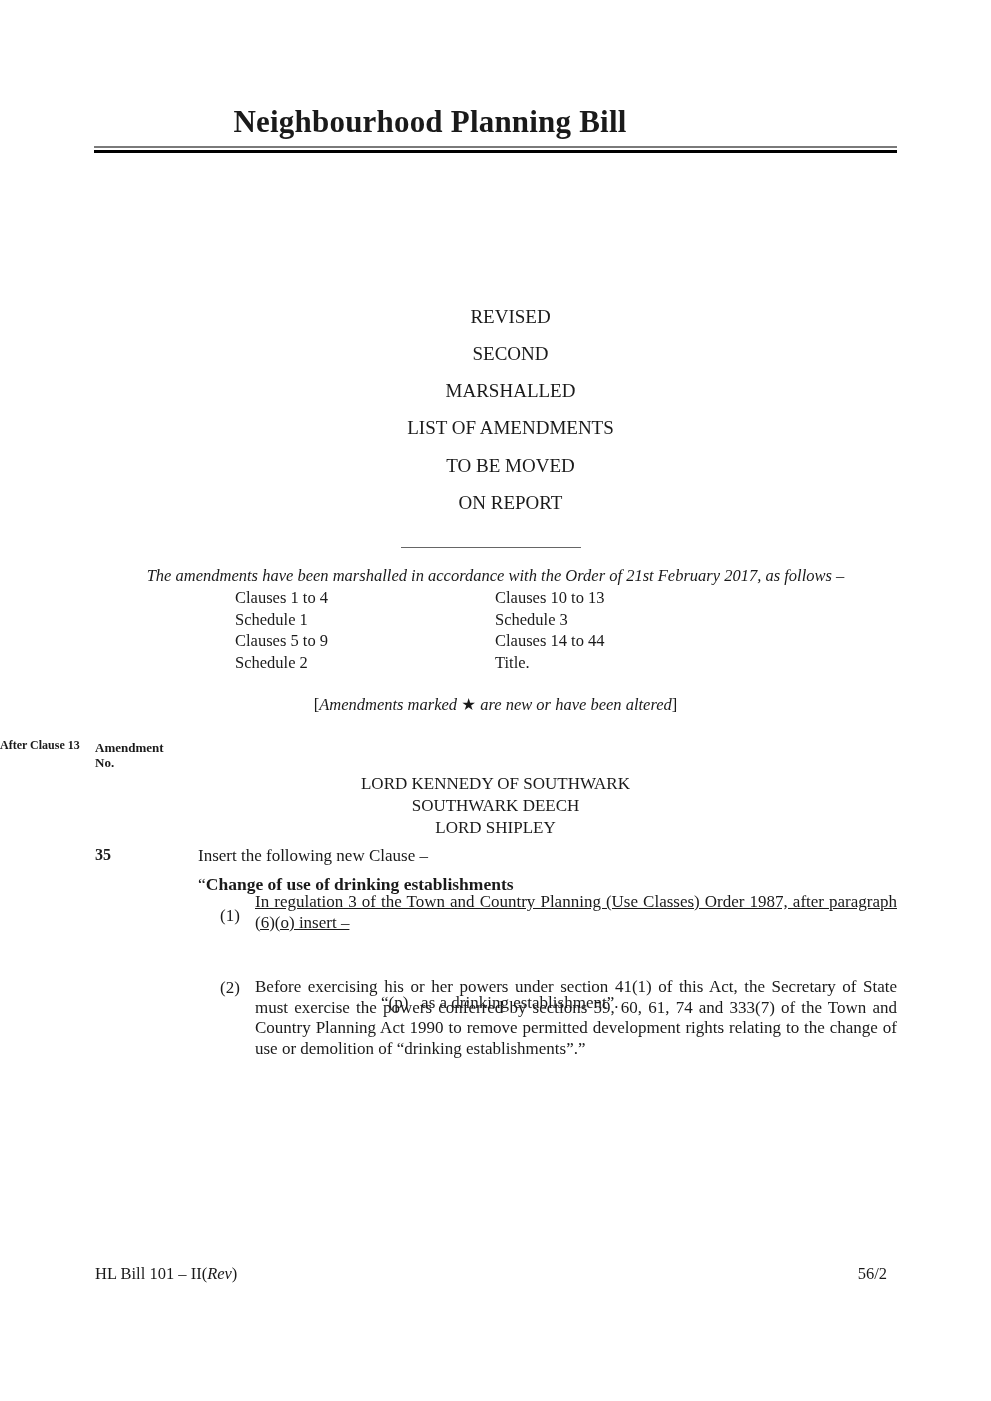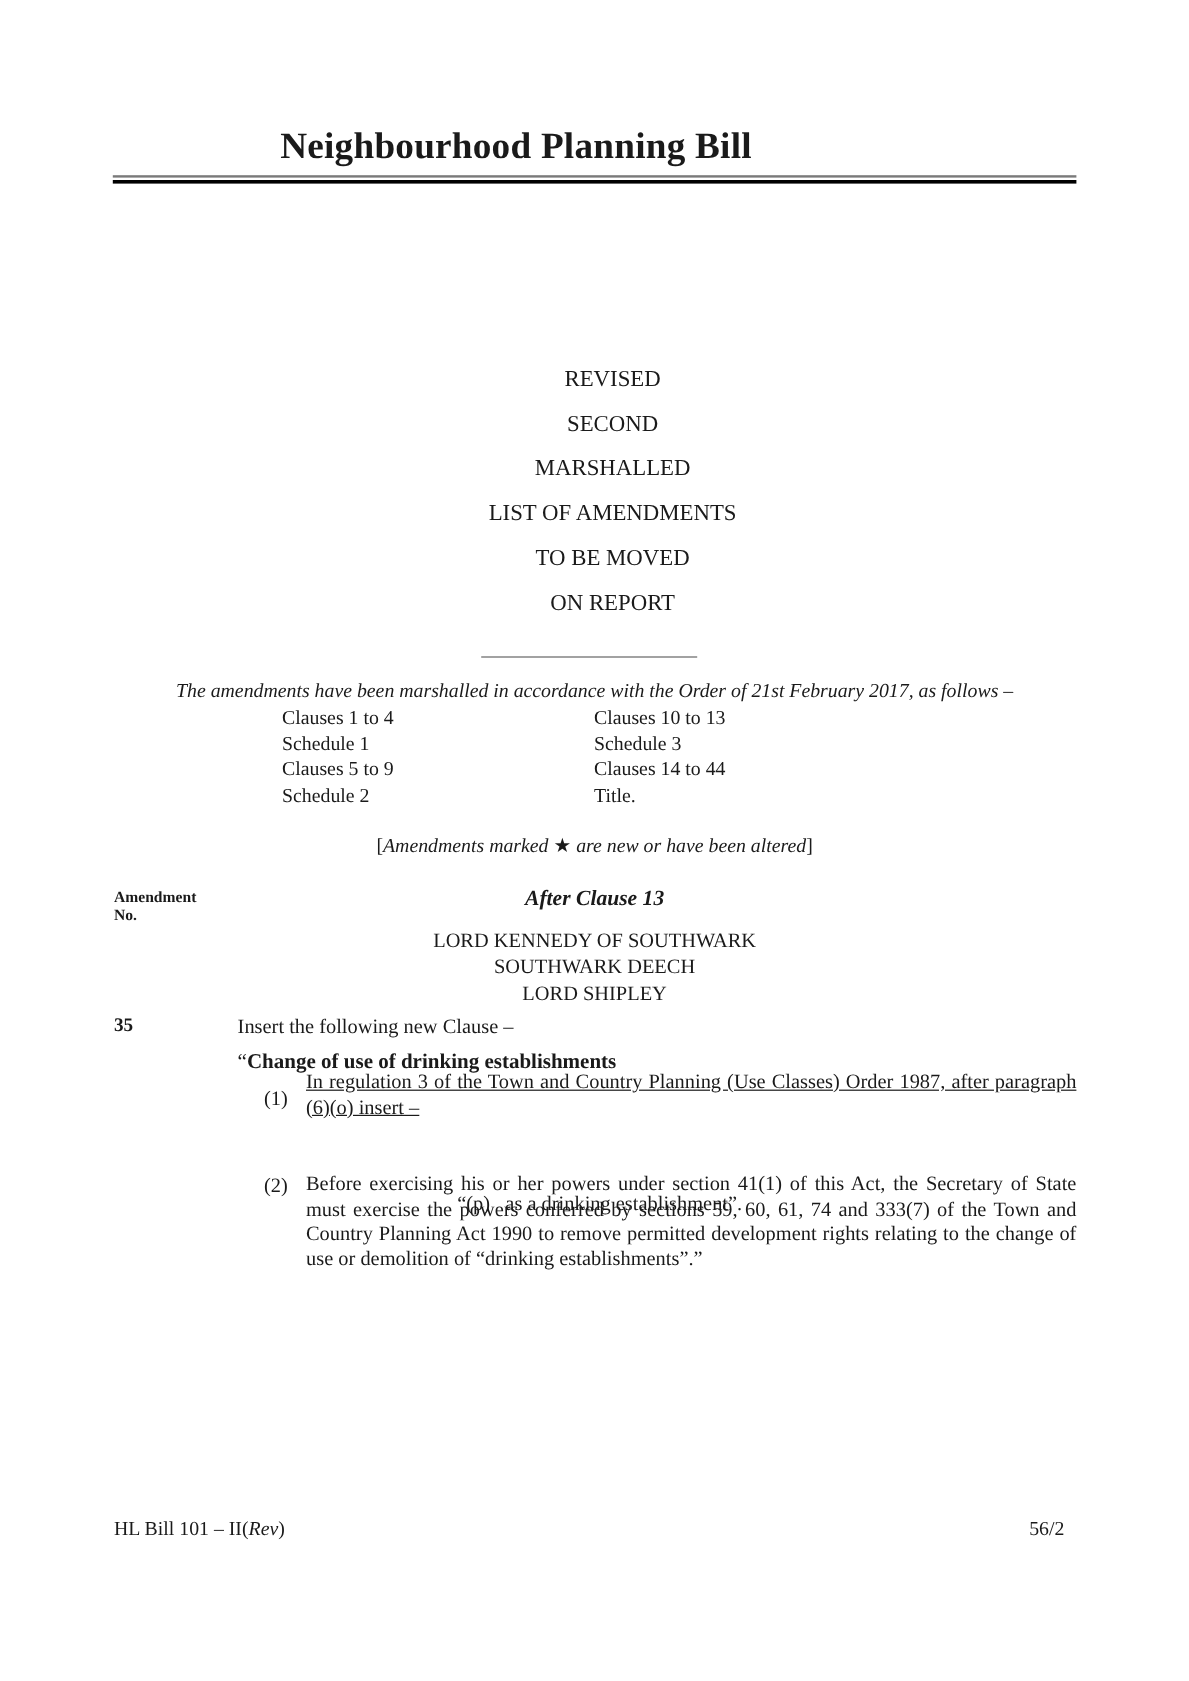--- a/index.html
+++ b/index.html
@@ -24,22 +24,22 @@
     font-style: italic; font-size: 16.5px; line-height: 20px;
   }
   .col { font-size: 16.5px; line-height: 21.5px; }
   .col div { white-space: nowrap; }
   .note { left: 0; width: 991px; top: 695px; text-align: center; font-size: 16.5px; }
   .note i { font-style: italic; }
   .amend-label {
     left: 95px; top: 740px; font-size: 13px; font-weight: bold; line-height: 15px;
   }
   .after-clause {
-    left: 0; width: 991px; top: 738px; text-align: center;
-    font-size: 18px; font-weight: bold; font-style: italic;
+    left: 0; width: 991px; top: 738px; text-align: left;
+    font-size: 12px; font-weight: bold;
   }
   .sponsors {
     left: 0; width: 991px; top: 773px; text-align: center;
     font-size: 17px; line-height: 22px;
   }
   .amend-no { left: 95px; top: 846px; font-size: 16px; font-weight: bold; }
   .body-text { font-size: 17px; line-height: 21px; }
   .clause-heading { left: 198px; top: 874px; font-size: 17.5px; font-weight: bold; }
   .clause-heading .q { font-weight: normal; }
   .sub-num { font-size: 17px; line-height: 21px; }

